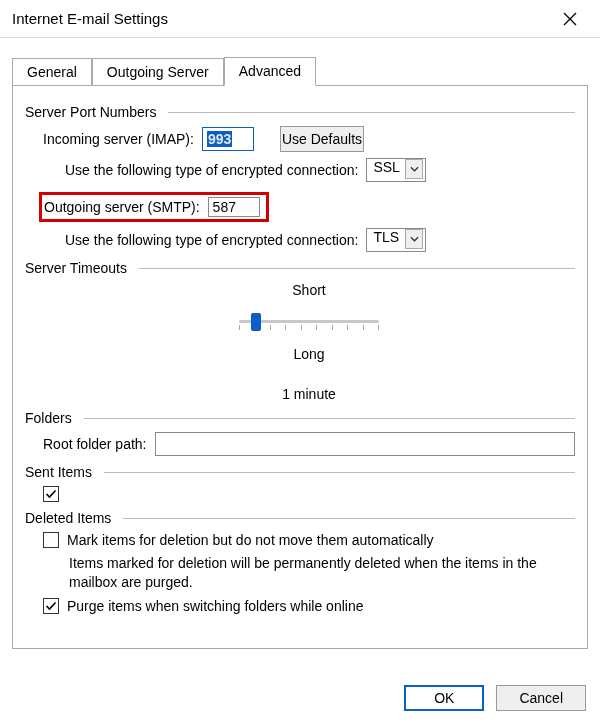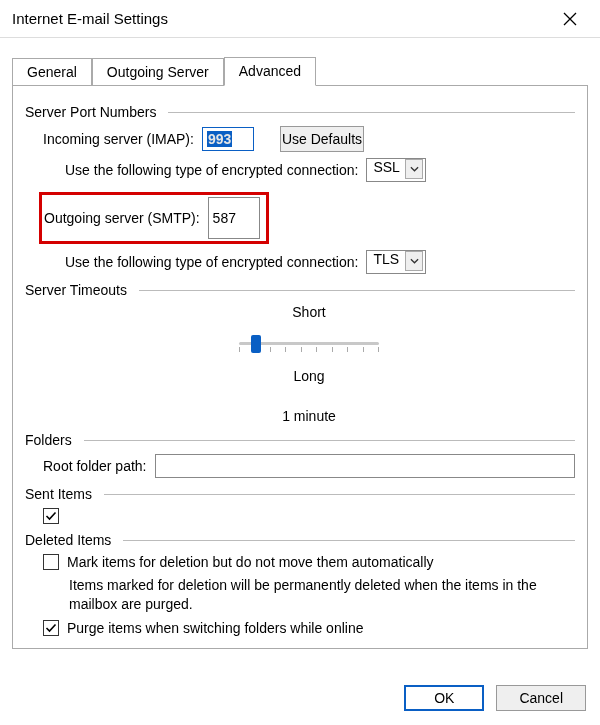--- a/index.html
+++ b/index.html
@@ -80,21 +80,21 @@
   .row {
     display: flex;
     align-items: center;
     margin: 6px 0 6px 18px;
     gap: 8px;
   }
   .row.deep { margin-left: 40px; }
   label.static { white-space: nowrap; }
   input.port {
     width: 52px;
-    height: 42px;
+    height: 20px;
     border: 1px solid #888;
     padding: 0 4px;
     font-size: 14px;
     text-align: left;
     font-family: inherit;
   }
   .sel-text {
     background: #0a5fc4;
     color: #e5e5e5;
     padding: 0 1px;

